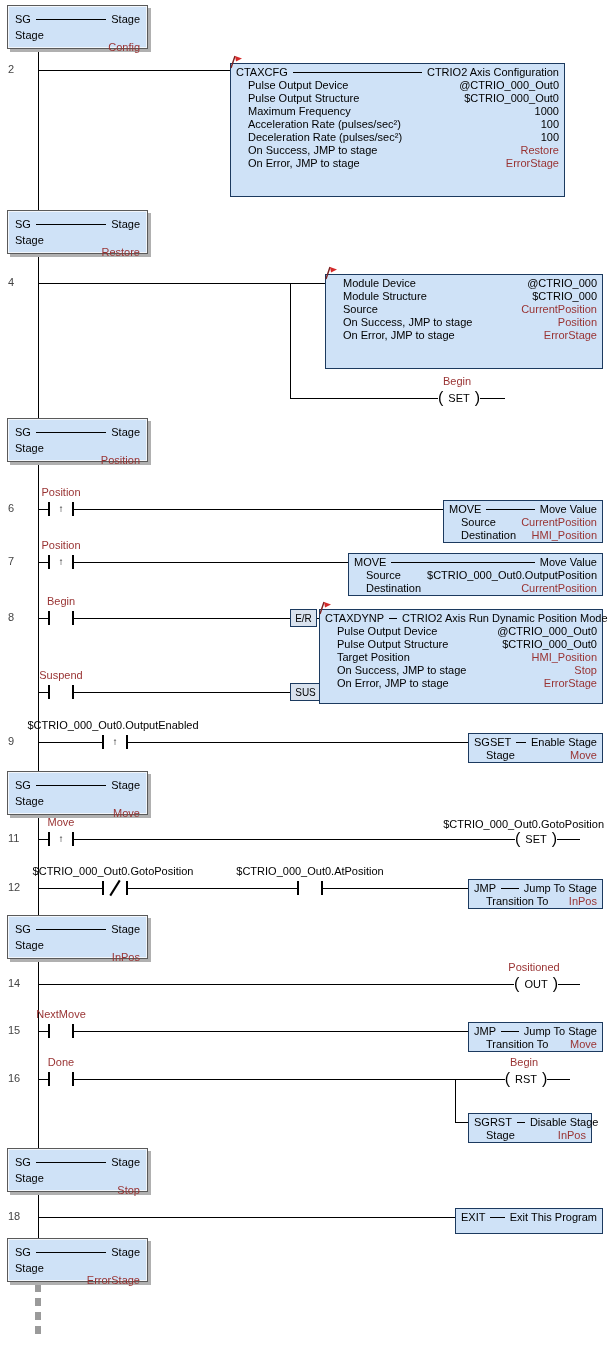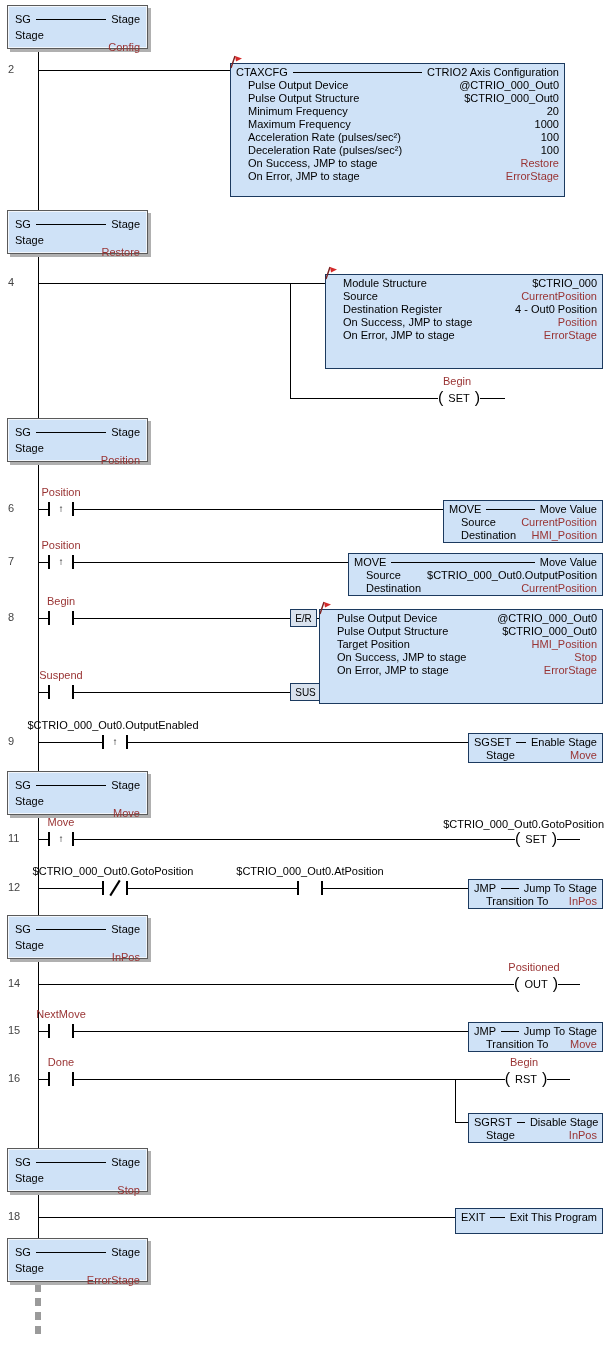--- a/index.html
+++ b/index.html
@@ -183,24 +183,20 @@
       </div>
     <div class="prow">
         <span>Pulse Output Device</span>
         <span class="pv">@CTRIO_000_Out0</span>
       </div>
     <div class="prow">
         <span>Pulse Output Structure</span>
         <span class="pv">$CTRIO_000_Out0</span>
       </div>
     <div class="prow">
-        <span>Minimum Frequency</span>
-        <span class="pv">20</span>
-      </div>
-    <div class="prow">
         <span>Maximum Frequency</span>
         <span class="pv">1000</span>
       </div>
     <div class="prow">
         <span>Acceleration Rate (pulses/sec²)</span>
         <span class="pv">100</span>
       </div>
     <div class="prow">
         <span>Deceleration Rate (pulses/sec²)</span>
         <span class="pv">100</span>
@@ -219,30 +215,30 @@
   <div class="wire v" style="left:290px;top:283px;height:115px"></div>
   <div class="wire h" style="left:290px;top:398px;width:138px"></div>
   <div class="ibox" style="left:325px;top:274px;width:278px;height:95px">
     <div class="flag">
       <svg width="16" height="16" viewBox="0 0 16 16">
           <path d="M3 14 L7 2" stroke="#7a1f1f" stroke-width="1.4" fill="none"></path>
           <path d="M7 2 L14 4.5 L8 7.5 Z" fill="#d42a2a"></path>
         </svg>
     </div>
     <div class="prow">
+        <span>Module Device</span>
+        <span class="pv">@CTRIO_000</span>
+      </div>
+    <div class="prow">
         <span>Module Structure</span>
         <span class="pv">$CTRIO_000</span>
       </div>
     <div class="prow">
         <span>Source</span>
         <span class="pv maroon">CurrentPosition</span>
-      </div>
-    <div class="prow">
-        <span>Destination Register</span>
-        <span class="pv">4 - Out0 Position</span>
       </div>
     <div class="prow">
         <span>On Success, JMP to stage</span>
         <span class="pv maroon">Position</span>
       </div>
     <div class="prow">
         <span>On Error, JMP to stage</span>
         <span class="pv maroon">ErrorStage</span>
       </div>
   </div>
@@ -326,20 +322,25 @@
   <div class="mini" style="left:290px;top:683px;width:31px;height:18px">
       <span>SUS</span>
     </div>
   <div class="ibox" style="left:319px;top:609px;width:284px;height:95px">
     <div class="flag">
       <svg width="16" height="16" viewBox="0 0 16 16">
           <path d="M3 14 L7 2" stroke="#7a1f1f" stroke-width="1.4" fill="none"></path>
           <path d="M7 2 L14 4.5 L8 7.5 Z" fill="#d42a2a"></path>
         </svg>
     </div>
+    <div class="title">
+        <span>CTAXDYNP</span>
+        <span class="t-line"></span>
+        <span>CTRIO2 Axis Run Dynamic Position Mode</span>
+      </div>
     <div class="prow">
         <span>Pulse Output Device</span>
         <span class="pv">@CTRIO_000_Out0</span>
       </div>
     <div class="prow">
         <span>Pulse Output Structure</span>
         <span class="pv">$CTRIO_000_Out0</span>
       </div>
     <div class="prow">
         <span>Target Position</span>
@@ -460,21 +461,21 @@
   </div>
   <div class="lab c maroon" style="left:454px;top:1056px;width:140px">Begin</div>
   <div class="coil" style="left:495px;top:1070px;width:62px">
     <span class="cwire"></span>
       <span class="paren">(</span>
       <span class="ctext">RST</span>
       <span class="paren">)</span>
       <span class="cwire"></span>
   </div>
   <div class="wire h" style="left:557px;top:1079px;width:13px"></div>
-  <div class="ibox" style="left:468px;top:1113px;width:135px;height:30px">
+  <div class="ibox" style="left:468px;top:1113px;width:124px;height:30px">
     <div class="title">
         <span>SGRST</span>
         <span class="t-line"></span>
         <span>Disable Stage</span>
       </div>
     <div class="prow">
         <span>Stage</span>
         <span class="pv maroon">InPos</span>
       </div>
   </div>

